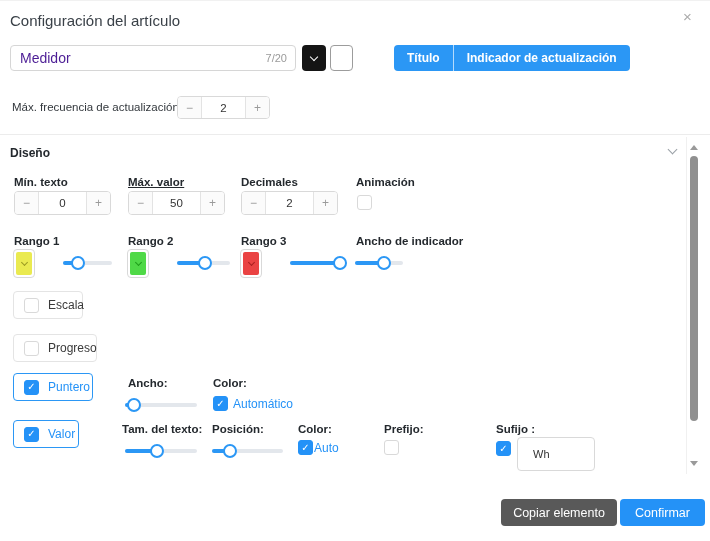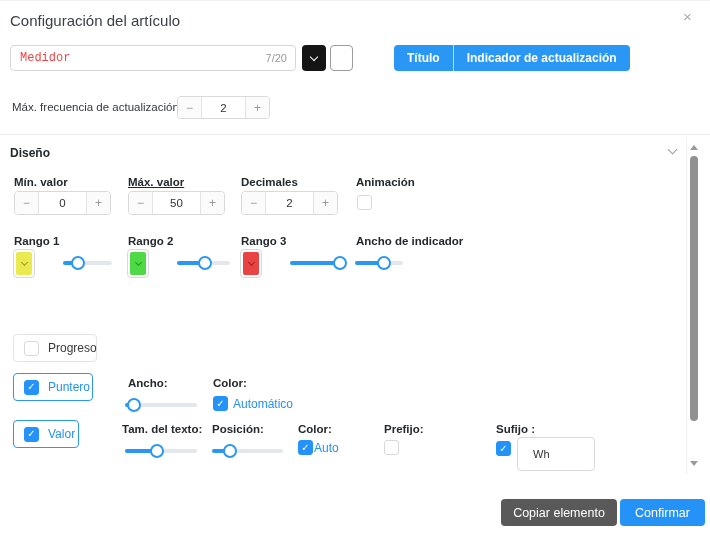--- a/index.html
+++ b/index.html
@@ -7,22 +7,22 @@
        font-family:"Liberation Sans","DejaVu Sans",sans-serif;}
   .dlg{position:relative;width:710px;height:541px;background:#fff;border-top:1px solid #f1f1f1;}
 
   .abs{position:absolute;}
   .title{left:10px;top:11px;font-size:15px;color:#3a4148;}
   .close{left:683px;top:8px;font-size:15px;color:#ababab;cursor:pointer;line-height:1;}
 
   
   .name-wrap{left:10px;top:44px;width:286px;height:26px;border:1px solid #d6d6d6;border-radius:4px;
              display:flex;align-items:center;background:#fff;box-sizing:border-box;}
-  .name-wrap input{flex:1;border:0;outline:0;padding:0 0 0 9px;font-size:12px;color:#ef4444;
-             font-family:Liberation Mono, monospace;background:transparent;min-width:0;}
+  .name-wrap input{flex:1;border:0;outline:0;padding:0 0 0 9px;font-size:14px;color:#4c1d95;
+             font-family:Liberation Sans, sans-serif;background:transparent;min-width:0;}
   .counter{font-size:11px;color:#9a9a9a;padding-right:8px;}
 
   .blackbtn{left:302px;top:44px;width:24px;height:26px;background:#151515;border-radius:4px;
             display:flex;align-items:center;justify-content:center;cursor:pointer;box-sizing:border-box;}
   .whiteswatch{left:330px;top:44px;width:23px;height:26px;background:#fff;border:1px solid #9c9c9c;
             border-radius:4px;box-sizing:border-box;cursor:pointer;}
 
   
   .seg{left:394px;top:44px;height:26px;display:flex;border-radius:4px;overflow:hidden;background:var(--accent);}
   .seg-btn{color:#fff;font-size:12px;font-weight:600;display:flex;align-items:center;padding:0 13px;cursor:pointer;white-space:nowrap;}
@@ -118,21 +118,21 @@
     <div class="step-btn minus">−</div>
     <div class="step-val">2</div>
     <div class="step-btn plus">+</div>
   </div>
 
   <div class="abs divider"></div>
 
   <div class="abs lbl b" style="left:10px;top:145px;font-size:12px;">Diseño</div>
   <span class="abs chev big" style="left:669px;top:148px;"></span>
 
-  <div class="abs lbl b" style="left:14px;top:175px;">Mín. valor</div>
+  <div class="abs lbl b" style="left:14px;top:175px;">Mín. texto</div>
   <div class="abs lbl b" style="left:128px;top:175px;text-decoration:underline;">Máx. valor</div>
   <div class="abs lbl b" style="left:241px;top:175px;">Decimales</div>
   <div class="abs lbl b" style="left:356px;top:175px;">Animación</div>
 
   <div class="abs stepper" style="left:14px;top:190px;width:97px;height:24px;">
     <div class="step-btn minus">−</div>
     <div class="step-val">0</div>
     <div class="step-btn plus">+</div>
   </div>
   <div class="abs stepper" style="left:128px;top:190px;width:97px;height:24px;">
@@ -184,20 +184,24 @@
       <div class="sl-fill"></div>
       <div class="sl-thumb"></div>
   </div>
 
   <div class="abs slider" style="left: 355px; top: 255px; width: 48px; --pct: 60%;">
     <div class="sl-track"></div>
       <div class="sl-fill"></div>
       <div class="sl-thumb"></div>
   </div>
 
+  <div class="abs tbox" style="left:13px;top:290px;width:70px;">
+    <span class="cb"></span>
+    <span>Escala</span>
+  </div>
   <div class="abs tbox" style="left:13px;top:333px;width:84px;">
     <span class="cb"></span>
     <span>Progreso</span>
   </div>
   <div class="abs tbox active" style="left:13px;top:372px;width:80px;">
     <span class="cb checked">✓</span>
     <span>Puntero</span>
   </div>
   <div class="abs tbox active" style="left:13px;top:419px;width:66px;">
     <span class="cb checked">✓</span>

